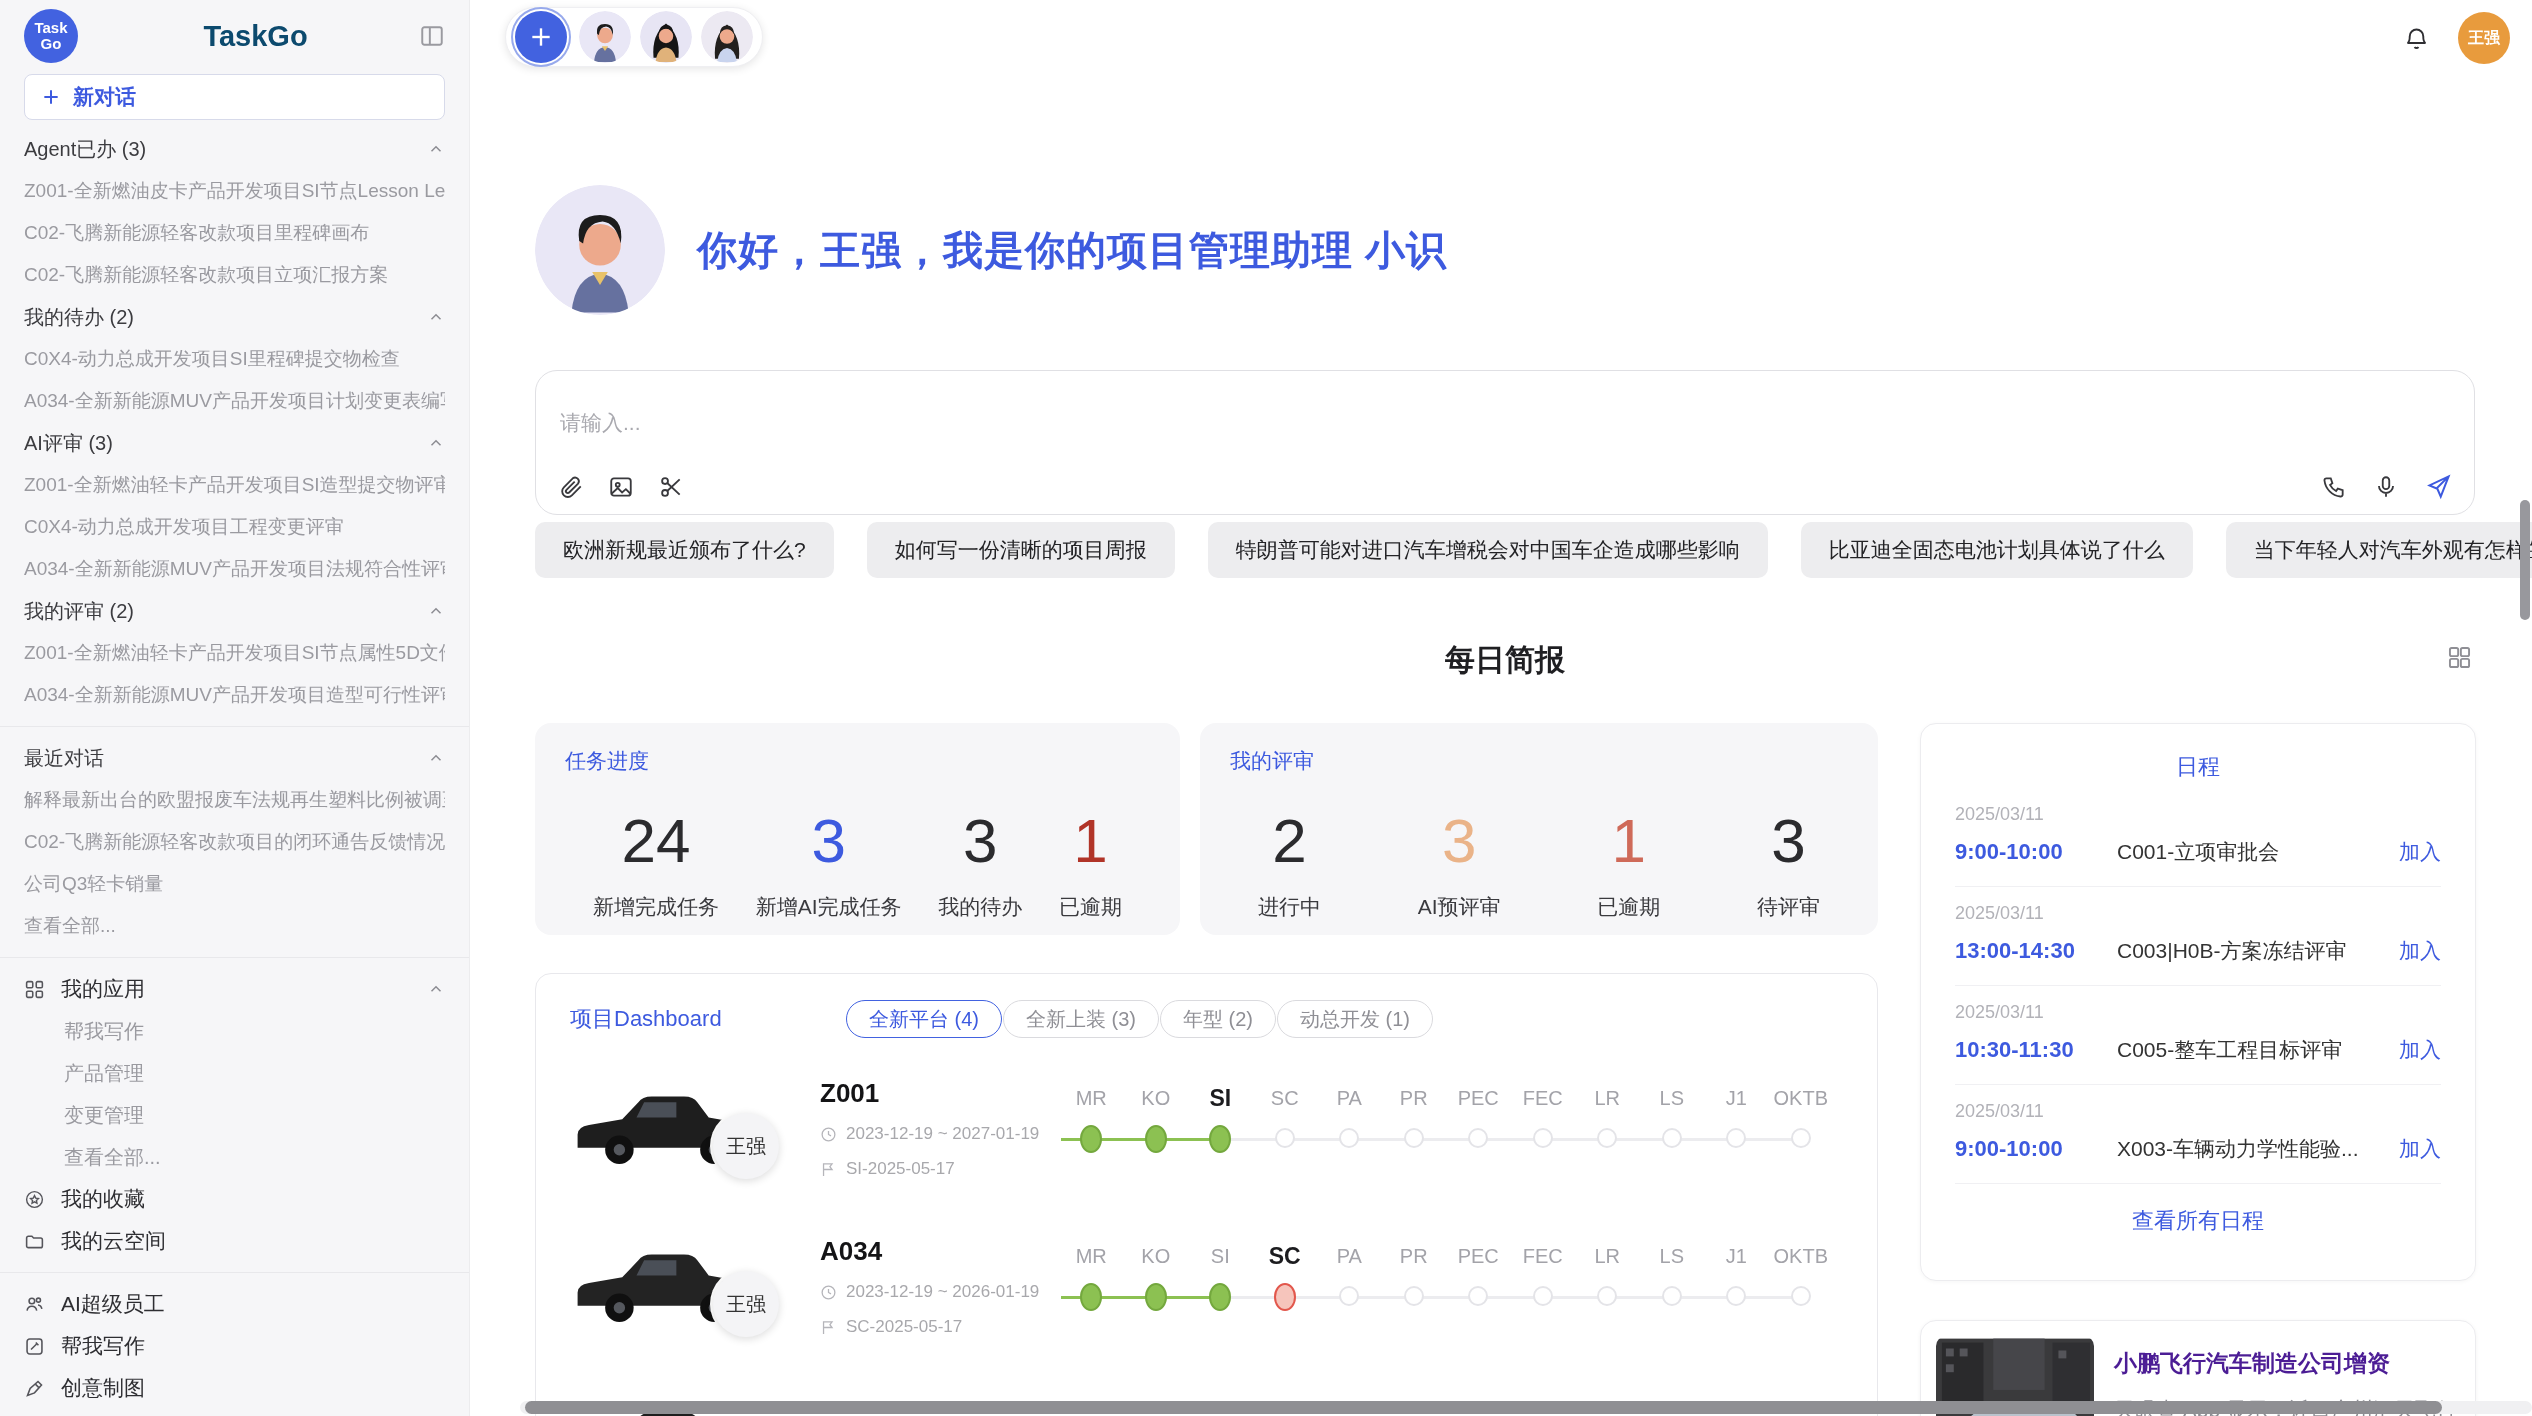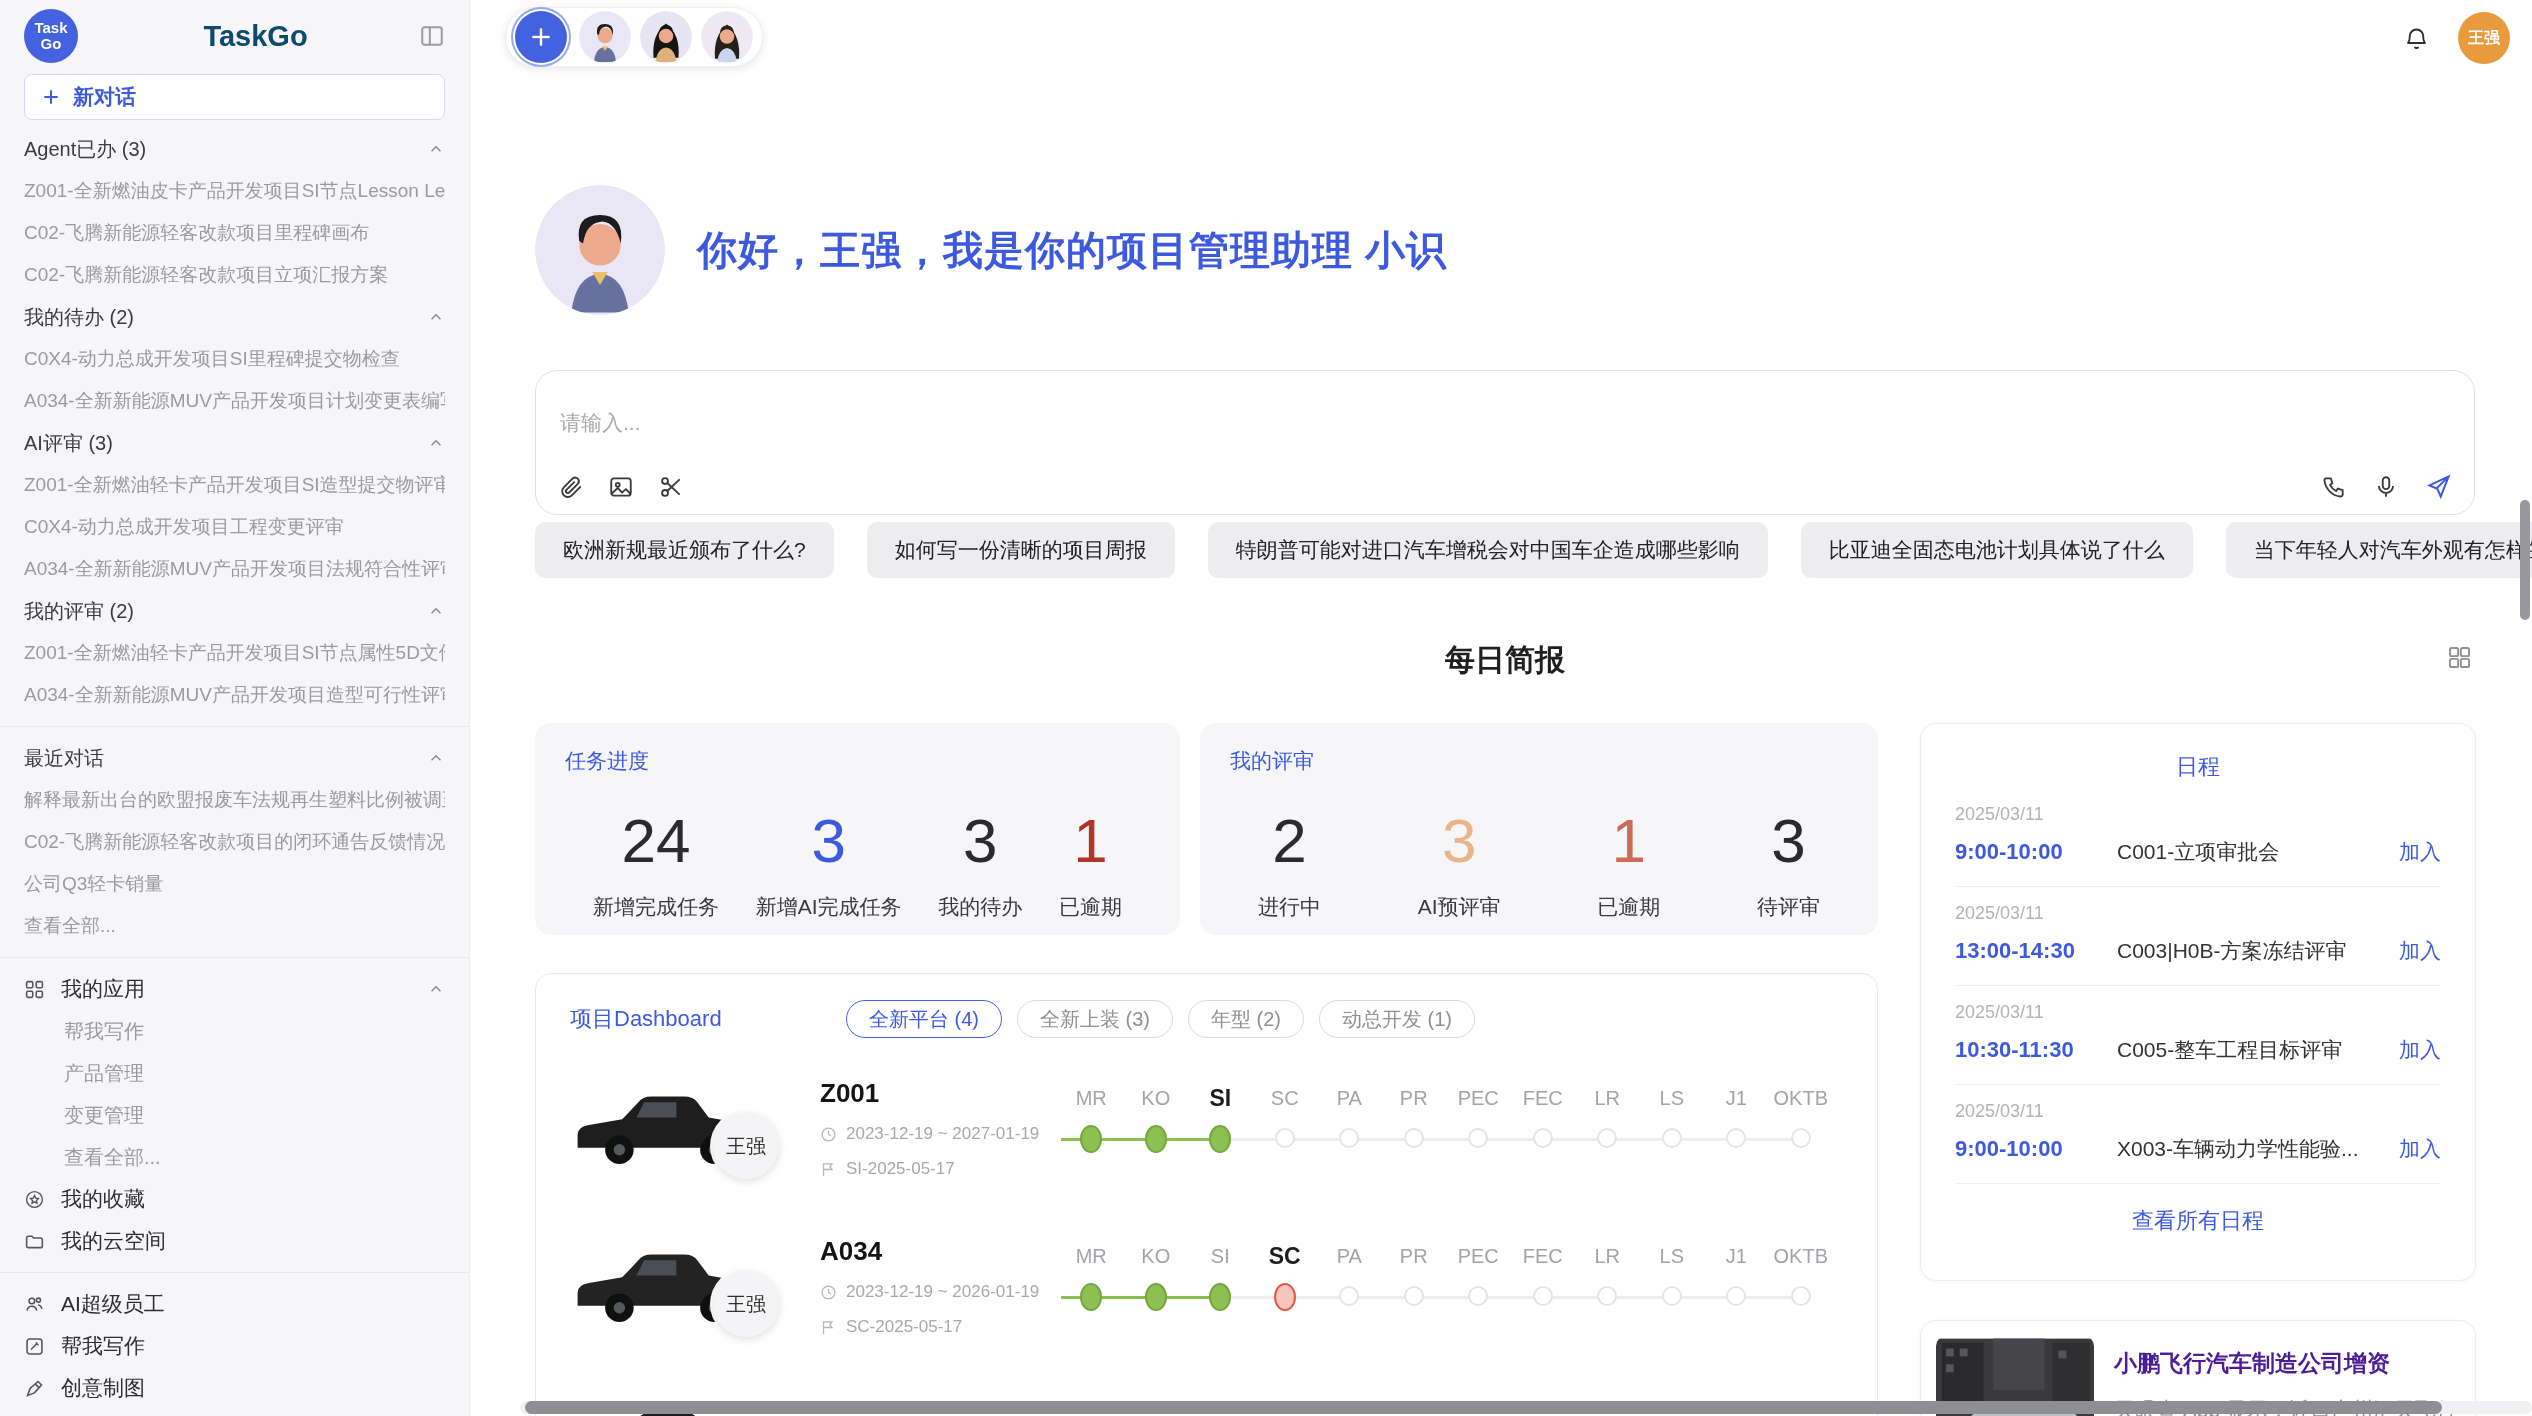--- a/index.html
+++ b/index.html
@@ -83,21 +83,21 @@
   .stat { text-align:center; }
   .stat .num { font-size:62px; font-weight:500; line-height:1.1; }
   .stat .lbl { font-size:21px; color:#3a3a3e; margin-top:18px; }
   .tone-dark { color:#2b2b2e; } .tone-blue { color:#3d5adf; } .tone-red { color:#b13428; }
   .tone-tan { color:#eab388; } .tone-salmon { color:#cf6a59; }
 
   .dash-card { position:absolute; left:0; top:250px; width:1343px; height:660px;
     border:1px solid #e8e8ec; border-radius:16px; background:#fff; overflow:hidden; }
   .dash-head { display:flex; align-items:center; padding:26px 34px 0 34px; }
   .dash-title { font-size:22px; color:#3d5adf; width:276px; }
-  .pills { display:flex; gap:15px; }
+  .pills { display:flex; gap:1px; }
   .pill { height:38px; border-radius:19px; border:1px solid #dadade; background:#fff;
     display:flex; align-items:center; padding:0 22px; font-size:20px; color:#8f8f95;
     white-space:nowrap; cursor:pointer; }
   .pill-active { border-color:#4262e0; color:#3d5adf; }
 
   .proj-row { position:absolute; left:34px; right:34px; height:165px; }
   .proj-row.r1 { top:90px; } .proj-row.r2 { top:248px; } .proj-row.r3 { top:406px; }
   .car-wrap { position:absolute; left:0; top:6px; width:190px; height:112px; }
   .car-wrap svg { width:190px; height:112px; }
   .owner-badge { position:absolute; left:143px; top:43px; width:66px; height:66px; border-radius:50%;

